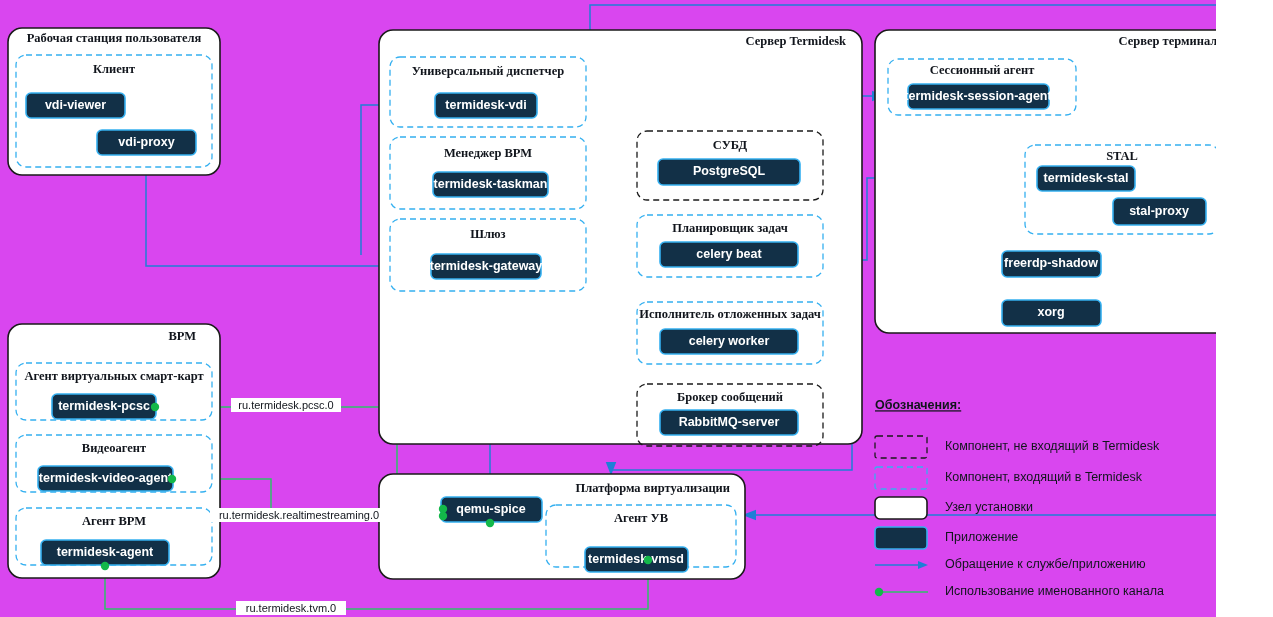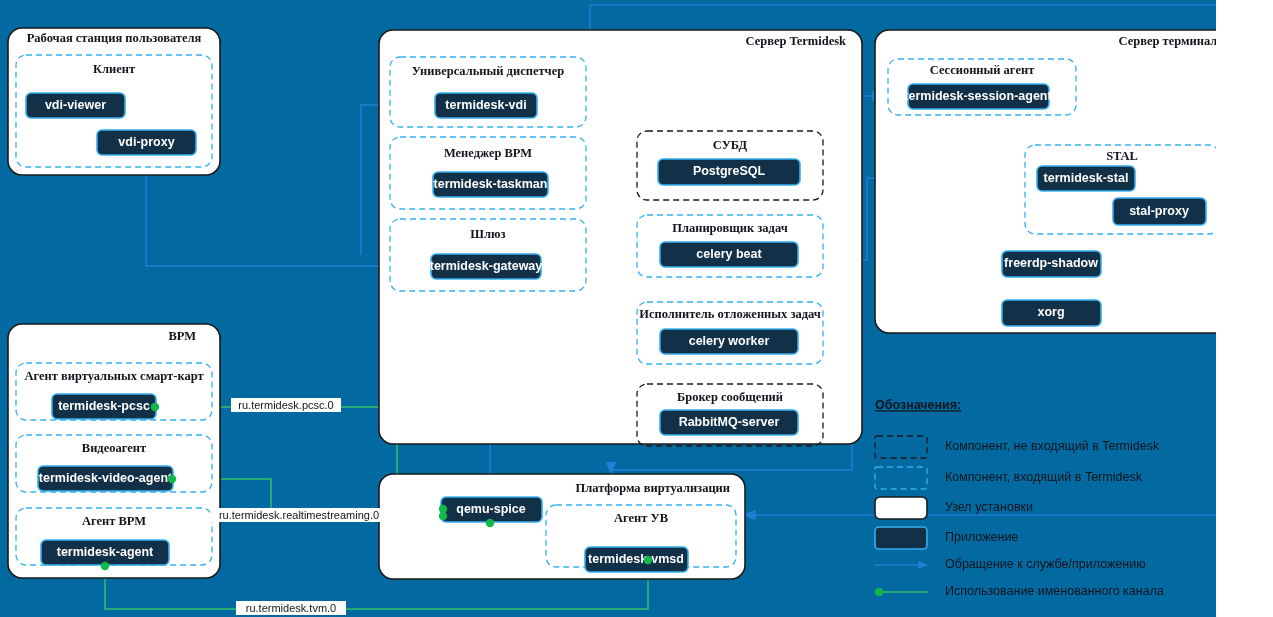--- a/index.html
+++ b/index.html
@@ -1,17 +1,17 @@
 <!DOCTYPE html>
 <html><head>
 <meta charset="utf-8">
 <style>
   html,body{margin:0;padding:0;background:#ffffff;}
   body{font-family:"Liberation Sans",sans-serif;}
-  #stage{position:relative;width:1216px;height:617px;background:#0369a1;overflow:hidden;}
+  #stage{position:relative;width:1216px;height:617px;background:#d946ef;overflow:hidden;}
   svg.layer{position:absolute;left:0;top:0;width:1273px;height:617px;}
   .node-label{
     font-family:"Liberation Sans",sans-serif;
     font-size:12.5px;font-weight:bold;fill:#ffffff;
     dominant-baseline:middle;text-anchor:middle;
   }
   .group-title{
     font-family:"Liberation Serif",serif;
     font-size:12.5px;font-weight:bold;fill:#11151c;
     text-anchor:middle;dominant-baseline:middle;

